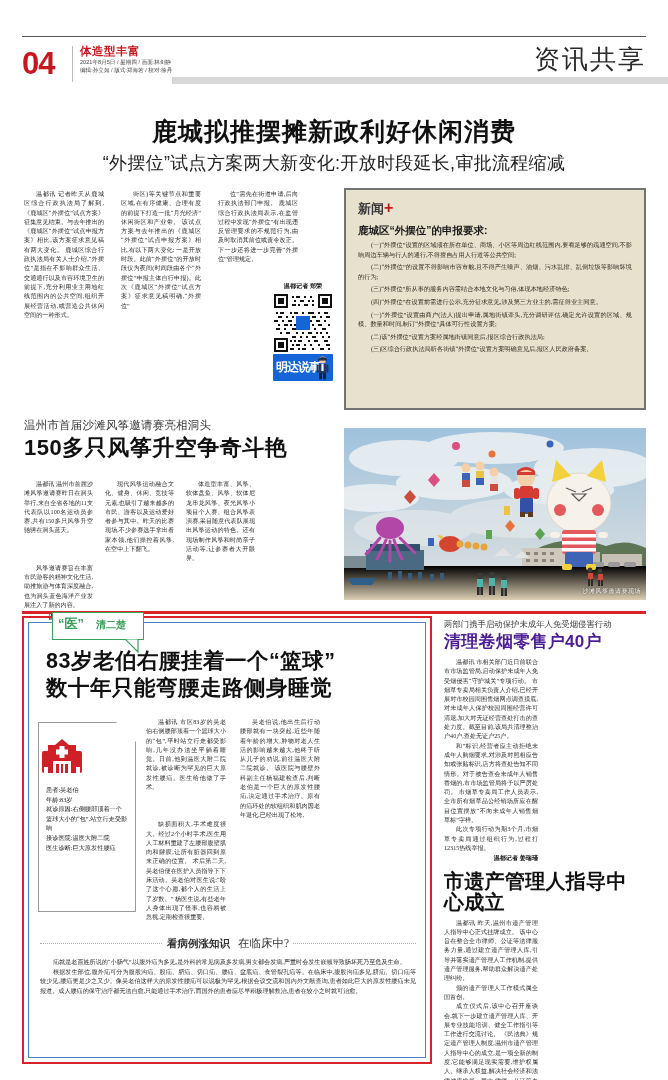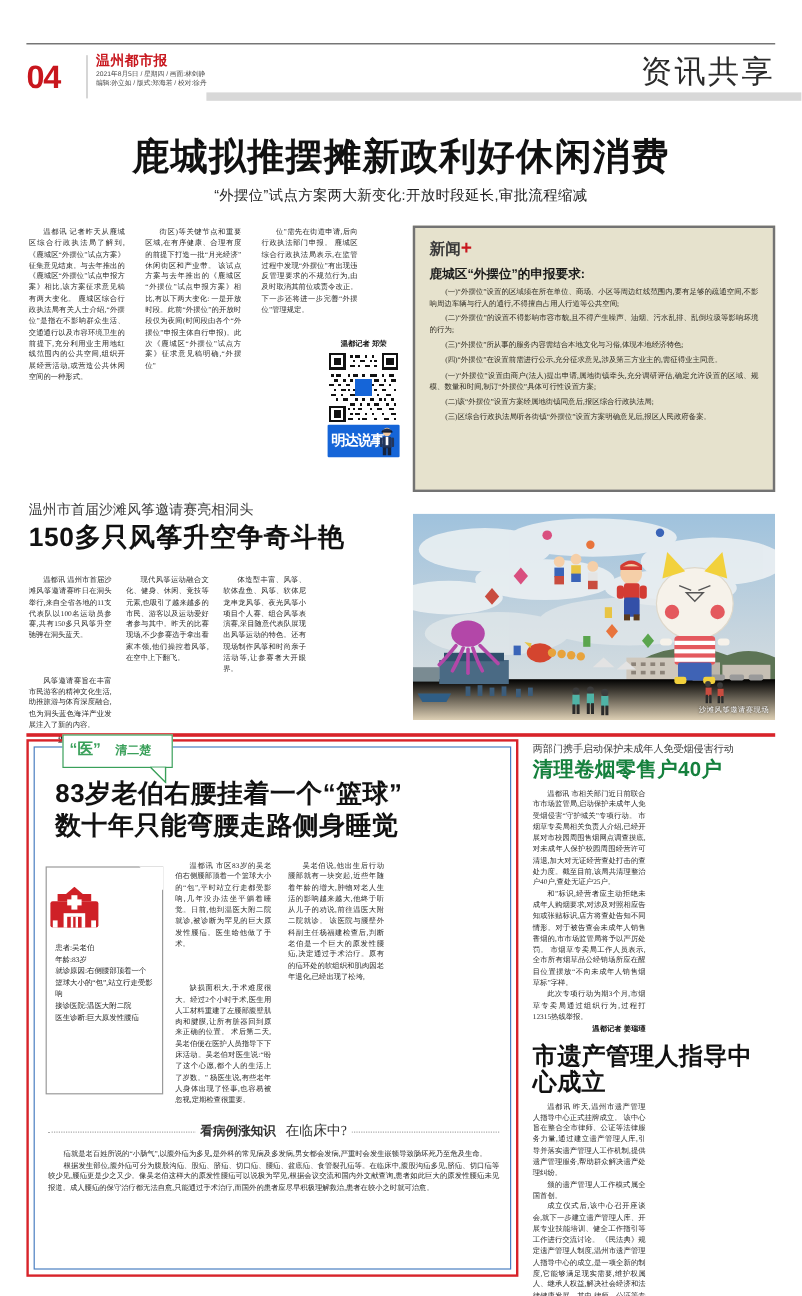--- a/index.html
+++ b/index.html
@@ -7,36 +7,36 @@
     width:668px;height:1080px;background:#ffffff;
     font-family:"Liberation Serif","DejaVu Serif",serif;
     color:#1a1a1a;overflow:hidden;position:relative;
   }
   .page{position:relative;width:668px;height:1080px;box-sizing:border-box;padding:0;}
 
   
   .top-rule{position:absolute;left:22px;top:36px;width:624px;height:1px;background:#555;}
   .masthead{position:absolute;left:22px;top:44px;width:624px;height:44px;}
   .pagenum{position:absolute;left:0;top:0;font-family:"Liberation Sans","DejaVu Sans",sans-serif;
-    font-weight:bold;font-size:27px;color:#c8161d;letter-spacing:-1px;line-height:40px;}
+    font-weight:bold;font-size:31px;color:#c8161d;letter-spacing:-1px;line-height:40px;}
   .mh-div{position:absolute;left:50px;top:2px;width:1px;height:36px;background:#bbb;}
   .mh-info{position:absolute;left:58px;top:0px;}
   .paper-name{font-family:"Liberation Sans","DejaVu Sans",sans-serif;font-weight:bold;
     font-size:11.5px;color:#c8161d;letter-spacing:.5px;line-height:14px;}
   .mh-line{font-size:5.6px;color:#444;line-height:8px;white-space:nowrap;
     font-family:"Liberation Sans","DejaVu Sans",sans-serif;}
   .mh-bar{position:absolute;left:150px;top:33px;width:496px;height:7px;background:#d8d8d8;}
   .section-title{position:absolute;right:0px;top:-2px;font-size:26px;letter-spacing:2px;
     color:#2b2b2b;font-family:"Liberation Sans","DejaVu Sans",sans-serif;line-height:34px;}
 
   
   .lead{position:absolute;left:22px;top:112px;width:624px;text-align:center;}
   .lead h1{margin:0;font-family:"Liberation Sans","DejaVu Sans",sans-serif;font-weight:bold;
-    font-size:31px;letter-spacing:1px;color:#111;line-height:38px;}
-  .lead h2{margin:4px 0 0 0;font-weight:normal;font-size:12px;color:#222;letter-spacing:.3px;
+    font-size:25px;letter-spacing:1px;color:#111;line-height:38px;}
+  .lead h2{margin:4px 0 0 0;font-weight:normal;font-size:18px;color:#222;letter-spacing:.3px;
     font-family:"Liberation Sans","DejaVu Sans",sans-serif;line-height:18px;}
 
   
   .lead-body{position:absolute;left:24px;top:190px;width:295px;height:215px;}
   .lead-col{float:left;width:80px;margin-right:17px;}
   .lead-col:last-child{margin-right:0;}
   .bodytext{font-size:6.1px;line-height:9.3px;text-align:justify;color:#2a2a2a;
     font-family:"Liberation Serif","DejaVu Serif",serif;}
   .bodytext p{margin:0 0 0 0;text-indent:12px;}
 
@@ -122,42 +122,42 @@
   .know-h span.b{background:#fff;padding:0 4px;font-size:11.5px;color:#333;
     font-family:"Liberation Serif","DejaVu Serif",serif;}
   .know-body{position:absolute;left:40px;top:958px;width:376px;height:96px;}
   .know-p{font-size:6.1px;line-height:9.6px;text-align:justify;color:#2a2a2a;text-indent:13px;
     font-family:"Liberation Serif","DejaVu Serif",serif;margin:0;}
 
   
   .rcol{position:absolute;left:444px;top:618px;width:202px;}
   .r-sub{font-size:8.4px;color:#3b3b3b;line-height:12px;
     font-family:"Liberation Sans","DejaVu Sans",sans-serif;}
-  .r-main{font-size:17px;font-weight:bold;color:#15803d;line-height:21px;letter-spacing:.3px;
+  .r-main{font-size:17px;font-weight:bold;color:#4c1d95;line-height:21px;letter-spacing:.3px;
     font-family:"Liberation Sans","DejaVu Sans",sans-serif;margin-top:1px;}
   .r-body{margin-top:6px;width:202px;}
   .r-bcol{float:left;width:94px;margin-right:14px;}
   .r-bcol:last-child{margin-right:0;}
   .r-main2{font-size:20px;font-weight:bold;color:#111;line-height:21px;letter-spacing:.3px;
     font-family:"Liberation Sans","DejaVu Sans",sans-serif;}
   .endbyline{text-align:right;font-size:6.1px;font-weight:bold;color:#111;
     font-family:"Liberation Sans","DejaVu Sans",sans-serif;}
   .clr{clear:both;}
 </style>
 </head>
 <body>
 
 <div class="page">
 
   <div class="top-rule"></div>
   <div class="masthead">
     <div class="pagenum">04</div>
     <div class="mh-div"></div>
     <div class="mh-info">
-      <div class="paper-name">温州都市报</div>
+      <div class="paper-name">体造型丰富</div>
       <div class="mh-line">2021年8月5日 / 星期四 / 画面:林剑静</div>
       <div class="mh-line">编辑:孙立如 / 版式:郑海若 / 校对:徐丹</div>
     </div>
     <div class="mh-bar"></div>
     <div class="section-title">资讯共享</div>
   </div>
 
   <div class="lead">
     <h1>鹿城拟推摆摊新政利好休闲消费</h1>
     <h2>“外摆位”试点方案两大新变化:开放时段延长,审批流程缩减</h2>

